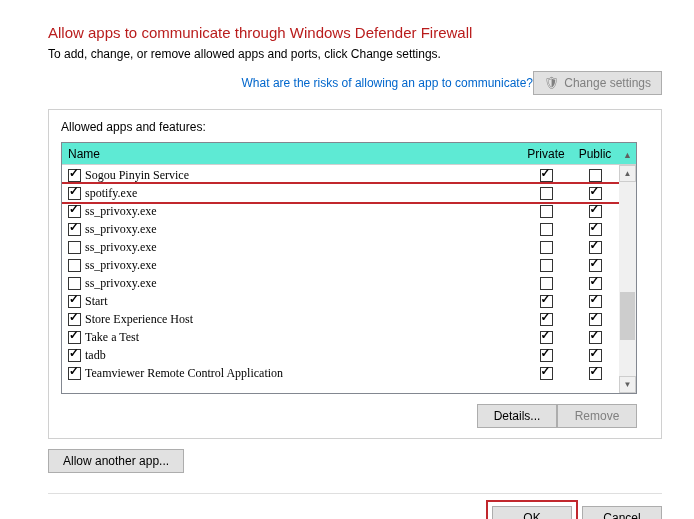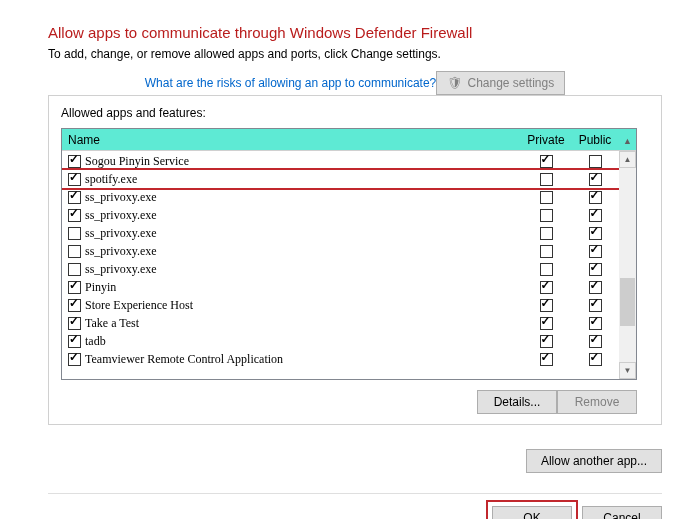--- a/index.html
+++ b/index.html
@@ -21,21 +21,22 @@
     font-size: 15px;
     margin-bottom: 6px;
   }
   .subtitle {
     font-size: 12px;
     margin-bottom: 10px;
   }
   .risks-row {
     display: flex;
     align-items: center;
-    justify-content: center;
+    justify-content: flex-end;
+    margin-bottom: 14px;
   }
   .link {
     color: #0066cc;
     cursor: pointer;
   }
   .btn {
     background: #e1e1e1;
     border: 1px solid #adadad;
     padding: 4px 14px;
     font-size: 12px;
@@ -155,22 +156,22 @@
     pointer-events: none;
   }
   .details-row {
     display: flex;
     justify-content: flex-end;
     gap: 0;
     margin-top: 10px;
   }
   .allow-row {
     display: flex;
-    justify-content: flex-end;
-    margin-top: 24px;
+    justify-content: flex-start;
+    margin-top: 10px;
   }
   .bottom-row {
     border-top: 1px solid #dfdfdf;
     margin-top: 20px;
     padding-top: 12px;
     display: flex;
     justify-content: flex-end;
     gap: 10px;
     padding-right: 0;
   }
@@ -259,21 +260,21 @@
               <div class="name-cell">
                 <span class="cb"></span>
                 <span>ss_privoxy.exe</span>
               </div>
               <div class="priv-cell"><span class="cb"></span></div>
               <div class="pub-cell"><span class="cb checked"></span></div>
             </div>
             <div class="row">
               <div class="name-cell">
                 <span class="cb checked"></span>
-                <span>Pinyin</span>
+                <span>Start</span>
               </div>
               <div class="priv-cell"><span class="cb checked"></span></div>
               <div class="pub-cell"><span class="cb checked"></span></div>
             </div>
             <div class="row">
               <div class="name-cell">
                 <span class="cb checked"></span>
                 <span>Store Experience Host</span>
               </div>
               <div class="priv-cell"><span class="cb checked"></span></div>

